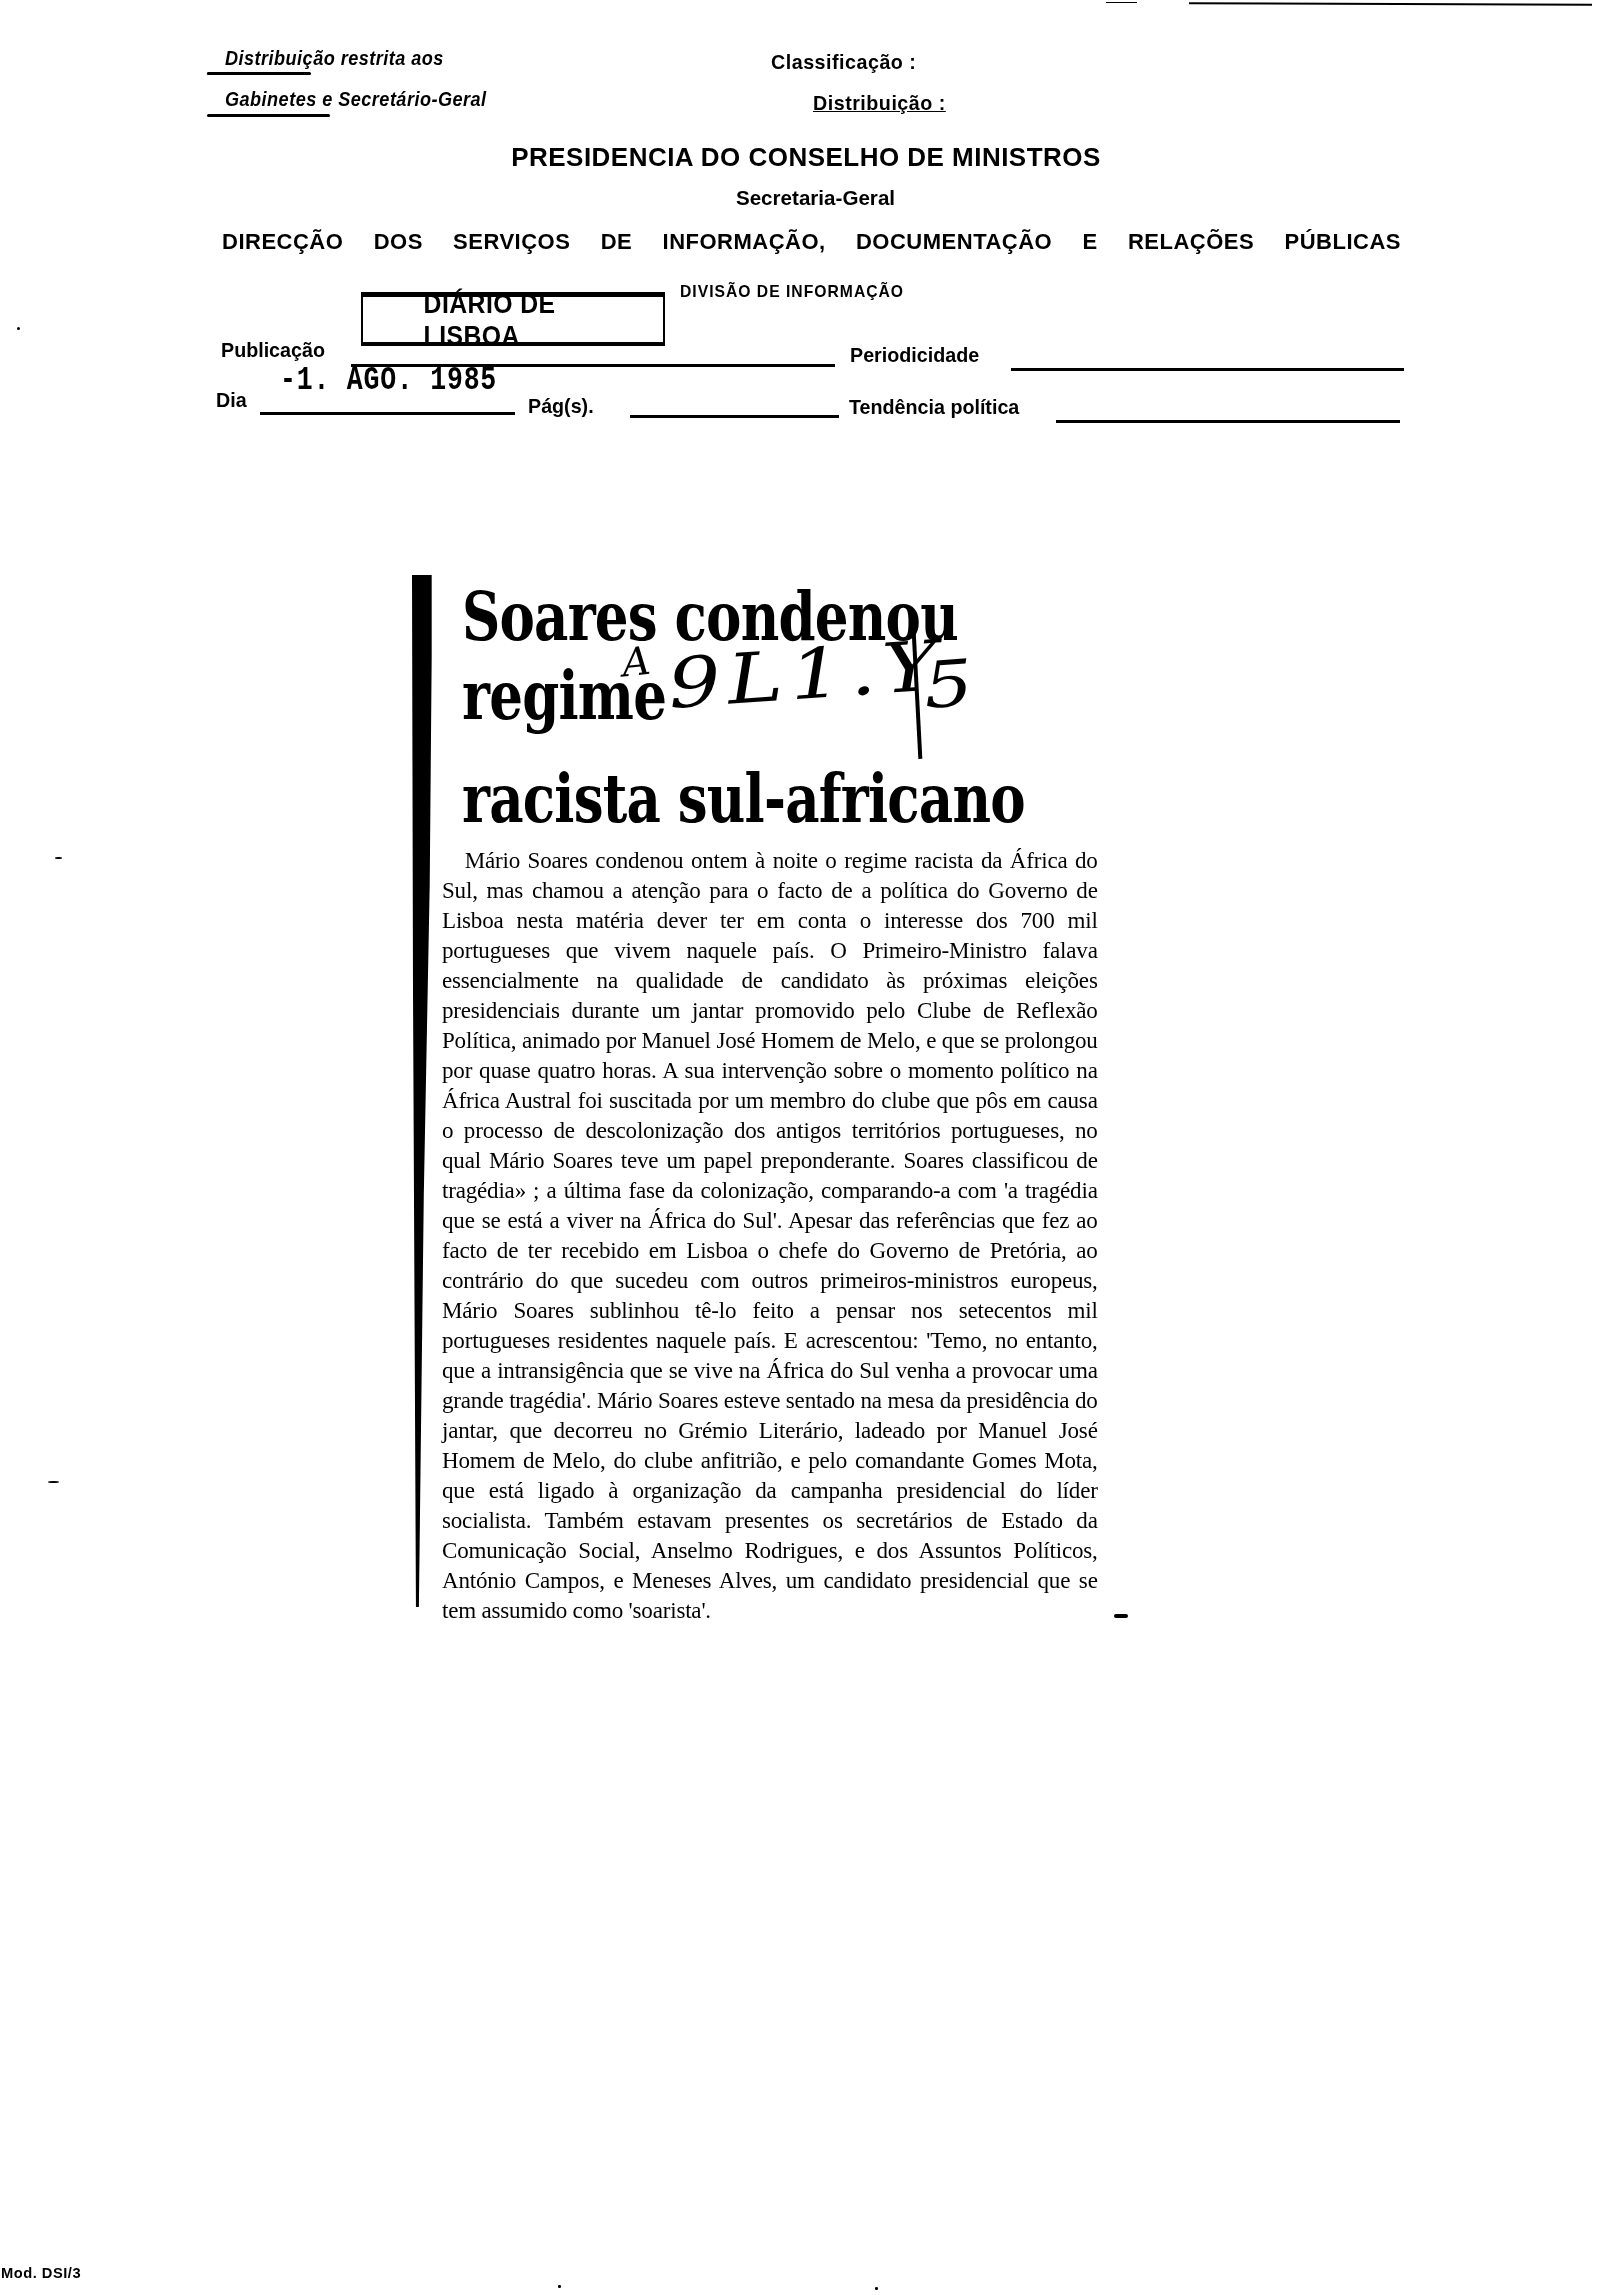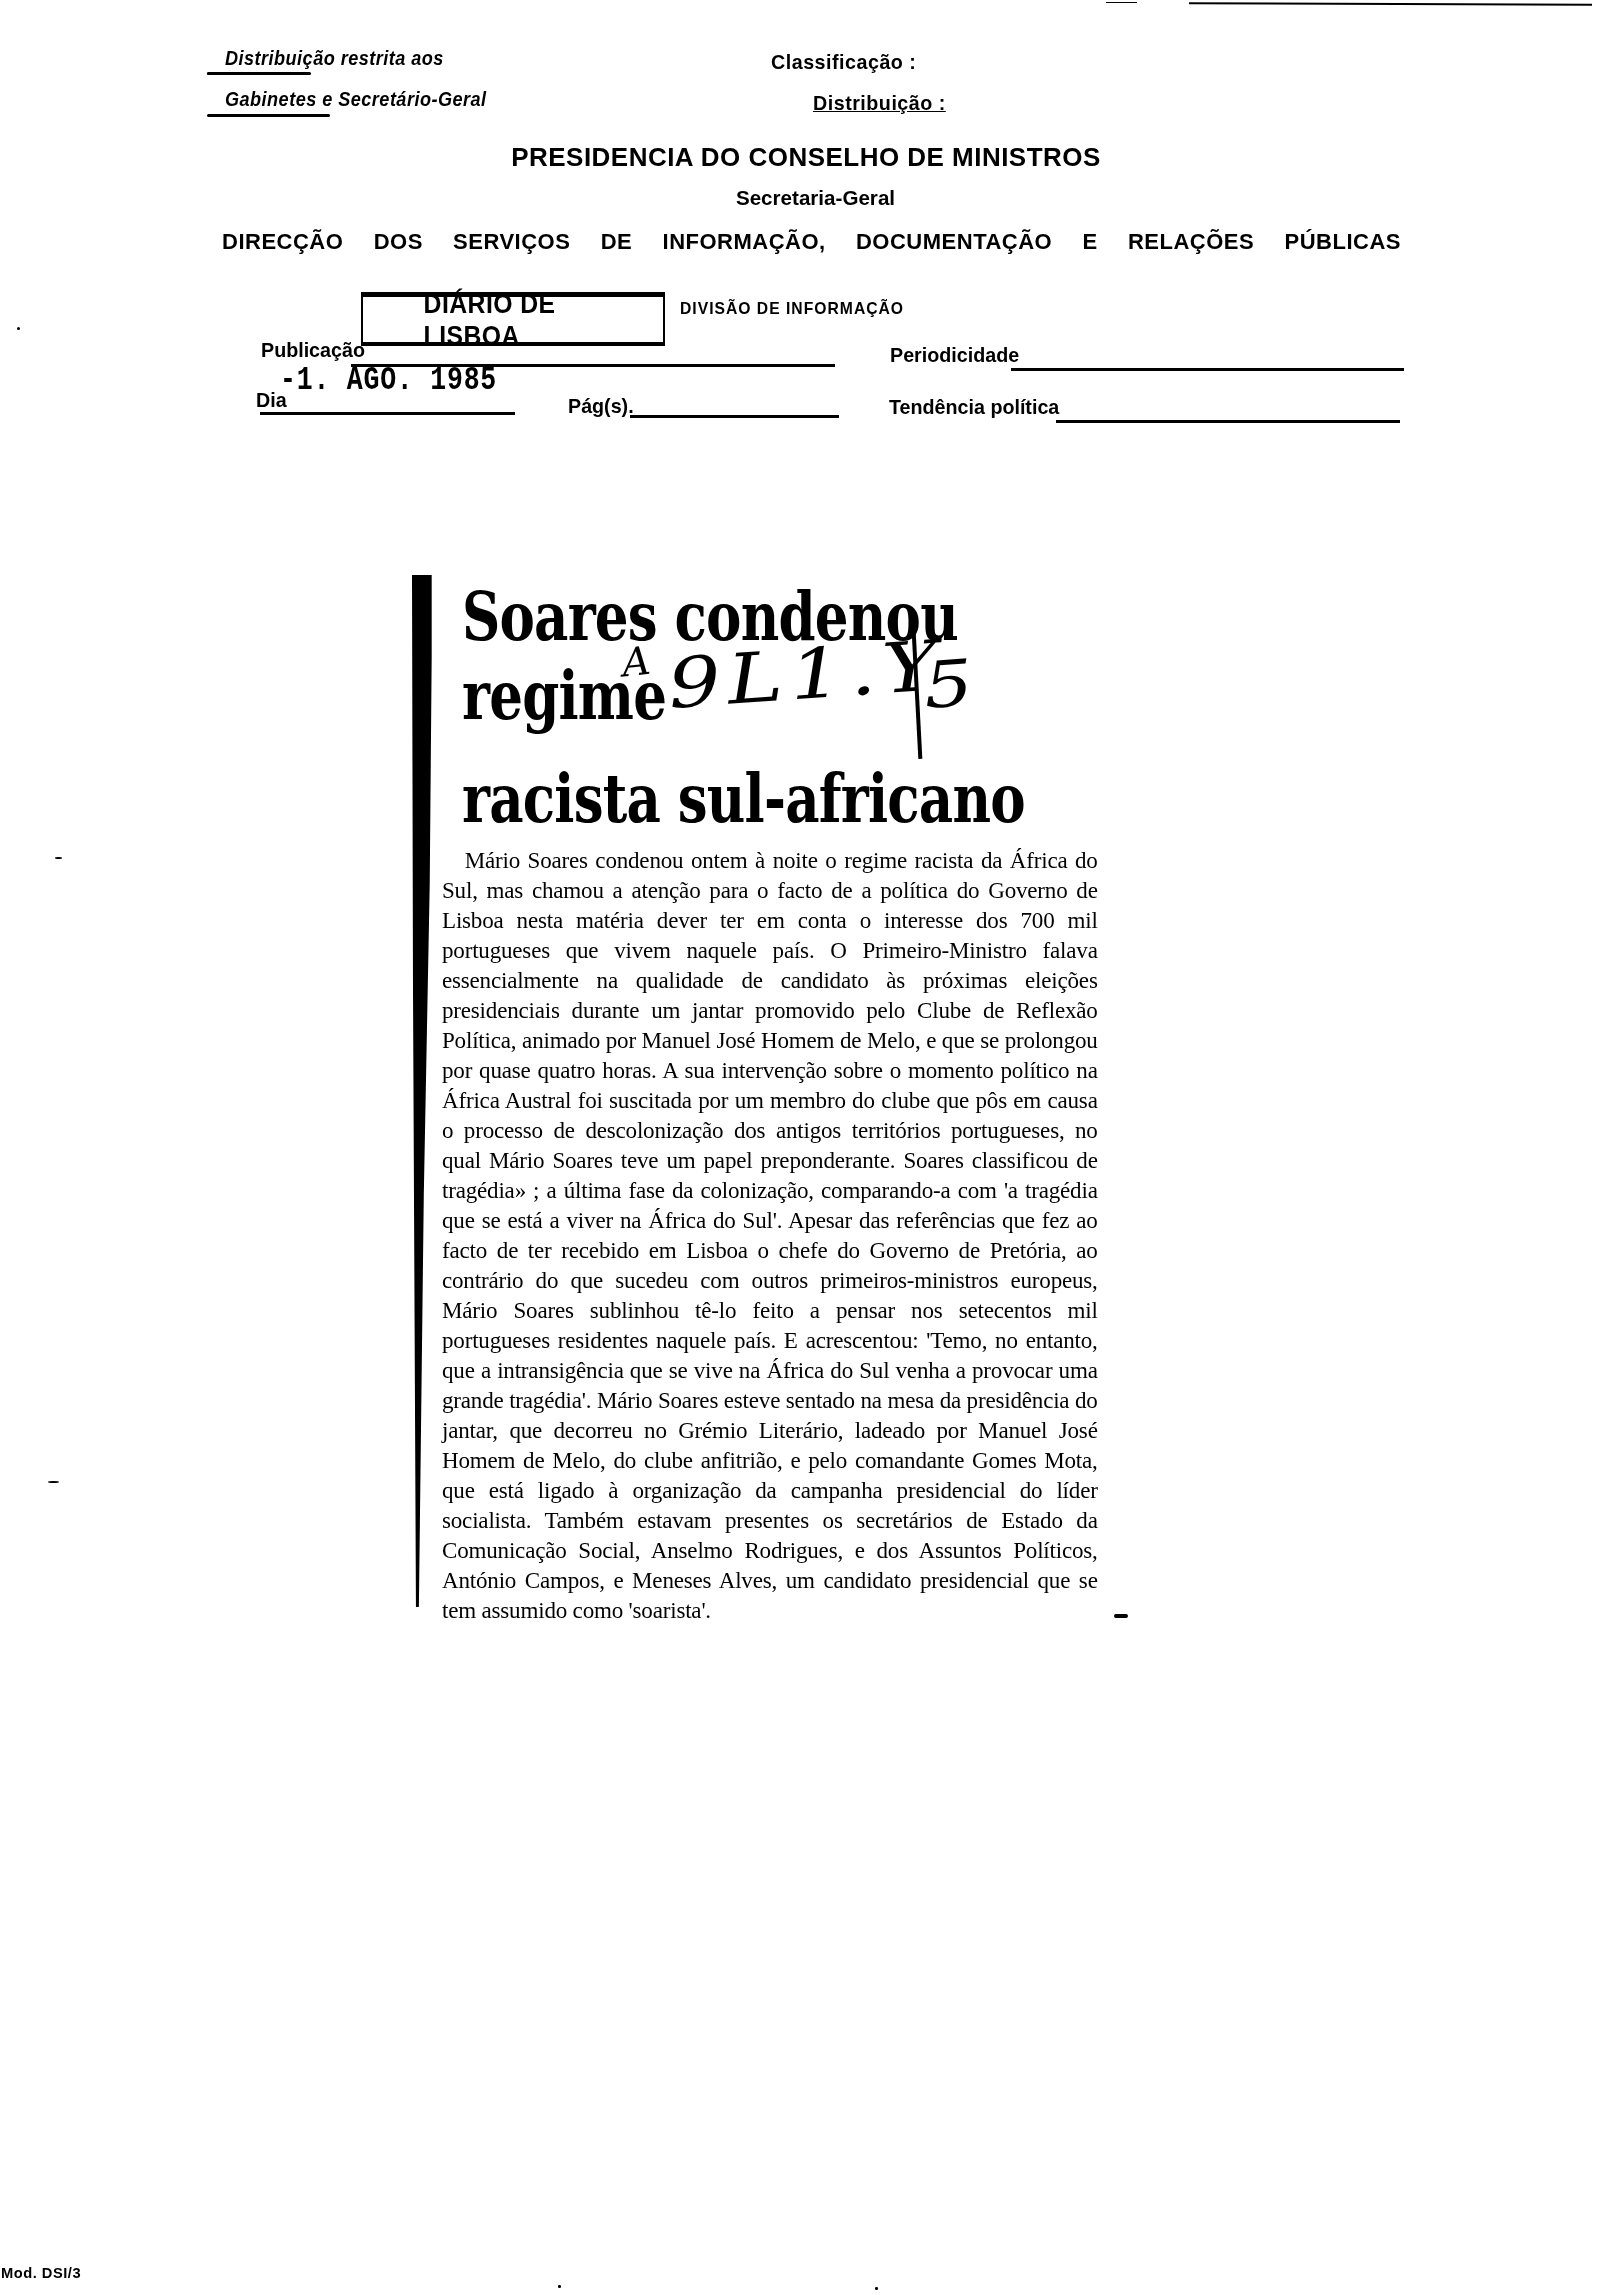--- a/index.html
+++ b/index.html
@@ -16,23 +16,23 @@
 
   .meta-label { font-weight:bold; font-size:19.7px; letter-spacing:0.5px; }
 
   .org-title { font-weight:bold; font-size:26.5px; text-align:center; left:0; width:1612px; top:142px; letter-spacing:0.5px; transform:scaleX(0.98); }
   .org-sub { font-weight:bold; font-size:20.6px; text-align:center; left:668px; width:295px; top:186px; }
   .dept { font-size:22px; font-weight:bold; top:229px; left:222px; width:1179px; display:flex; justify-content:space-between; letter-spacing:0.5px; }
 
   
   .stamp { position:absolute; left:361px; top:292px; width:304px; height:54px; border:2.9px solid #000; border-top-width:5.9px; border-bottom-width:4.9px; box-sizing:border-box; display:flex; align-items:center; justify-content:center;padding-left:48px; }
   .stamp span { font-weight:bold; font-size:27.5px; letter-spacing:0.5px; transform:scaleX(0.9); }
-  .division { font-weight:bold; font-size:15.7px; left:680px; top:300px; letter-spacing:1px; }
+  .division { font-weight:bold; font-size:15.7px; left:680px; top:283px; letter-spacing:1px; }
 
-  .field-label { font-size:19.7px; font-weight:bold;margin-left:40px; }
+  .field-label { font-size:19.7px; font-weight:bold; }
   .field-line { position:absolute; height:2.5px; background:#000; }
   .date-stamp { font-family:"Liberation Mono", "DejaVu Sans Mono", monospace; font-size:34px; font-weight:bold; left:280px; top:361px; transform:scaleX(0.78); transform-origin:left; letter-spacing:1px; }
 
   
   .left-bar { position:absolute; left:412px; top:575px; width:19.7px; height:1032px; background:#000; clip-path:polygon(0 0, 100% 0, 100% 8%, 90% 30%, 60% 60%, 35% 100%, 20% 100%, 5% 40%); }
   .headline { position:absolute; left:462px; font-family:"DejaVu Serif", "Liberation Serif", serif; font-weight:bold; font-size:68px; line-height:1; letter-spacing:-1px; transform:scaleX(0.78); transform-origin:left; }
   .handwriting { position:absolute; font-family:"DejaVu Serif", serif; font-style:italic; font-size:69px; left:668px; top:644px; transform:rotate(-4deg) scaleX(1.2); transform-origin:left; letter-spacing:5.9px; }
   .hand-vert { position:absolute; left:915px; top:631px; width:3.9px; height:128px; background:#000; transform:rotate(-3deg); }
   .hand-over { position:absolute; font-family:"DejaVu Serif", serif; font-style:italic; font-size:39px; left:622px; top:639px; transform:rotate(-6deg); }
 

